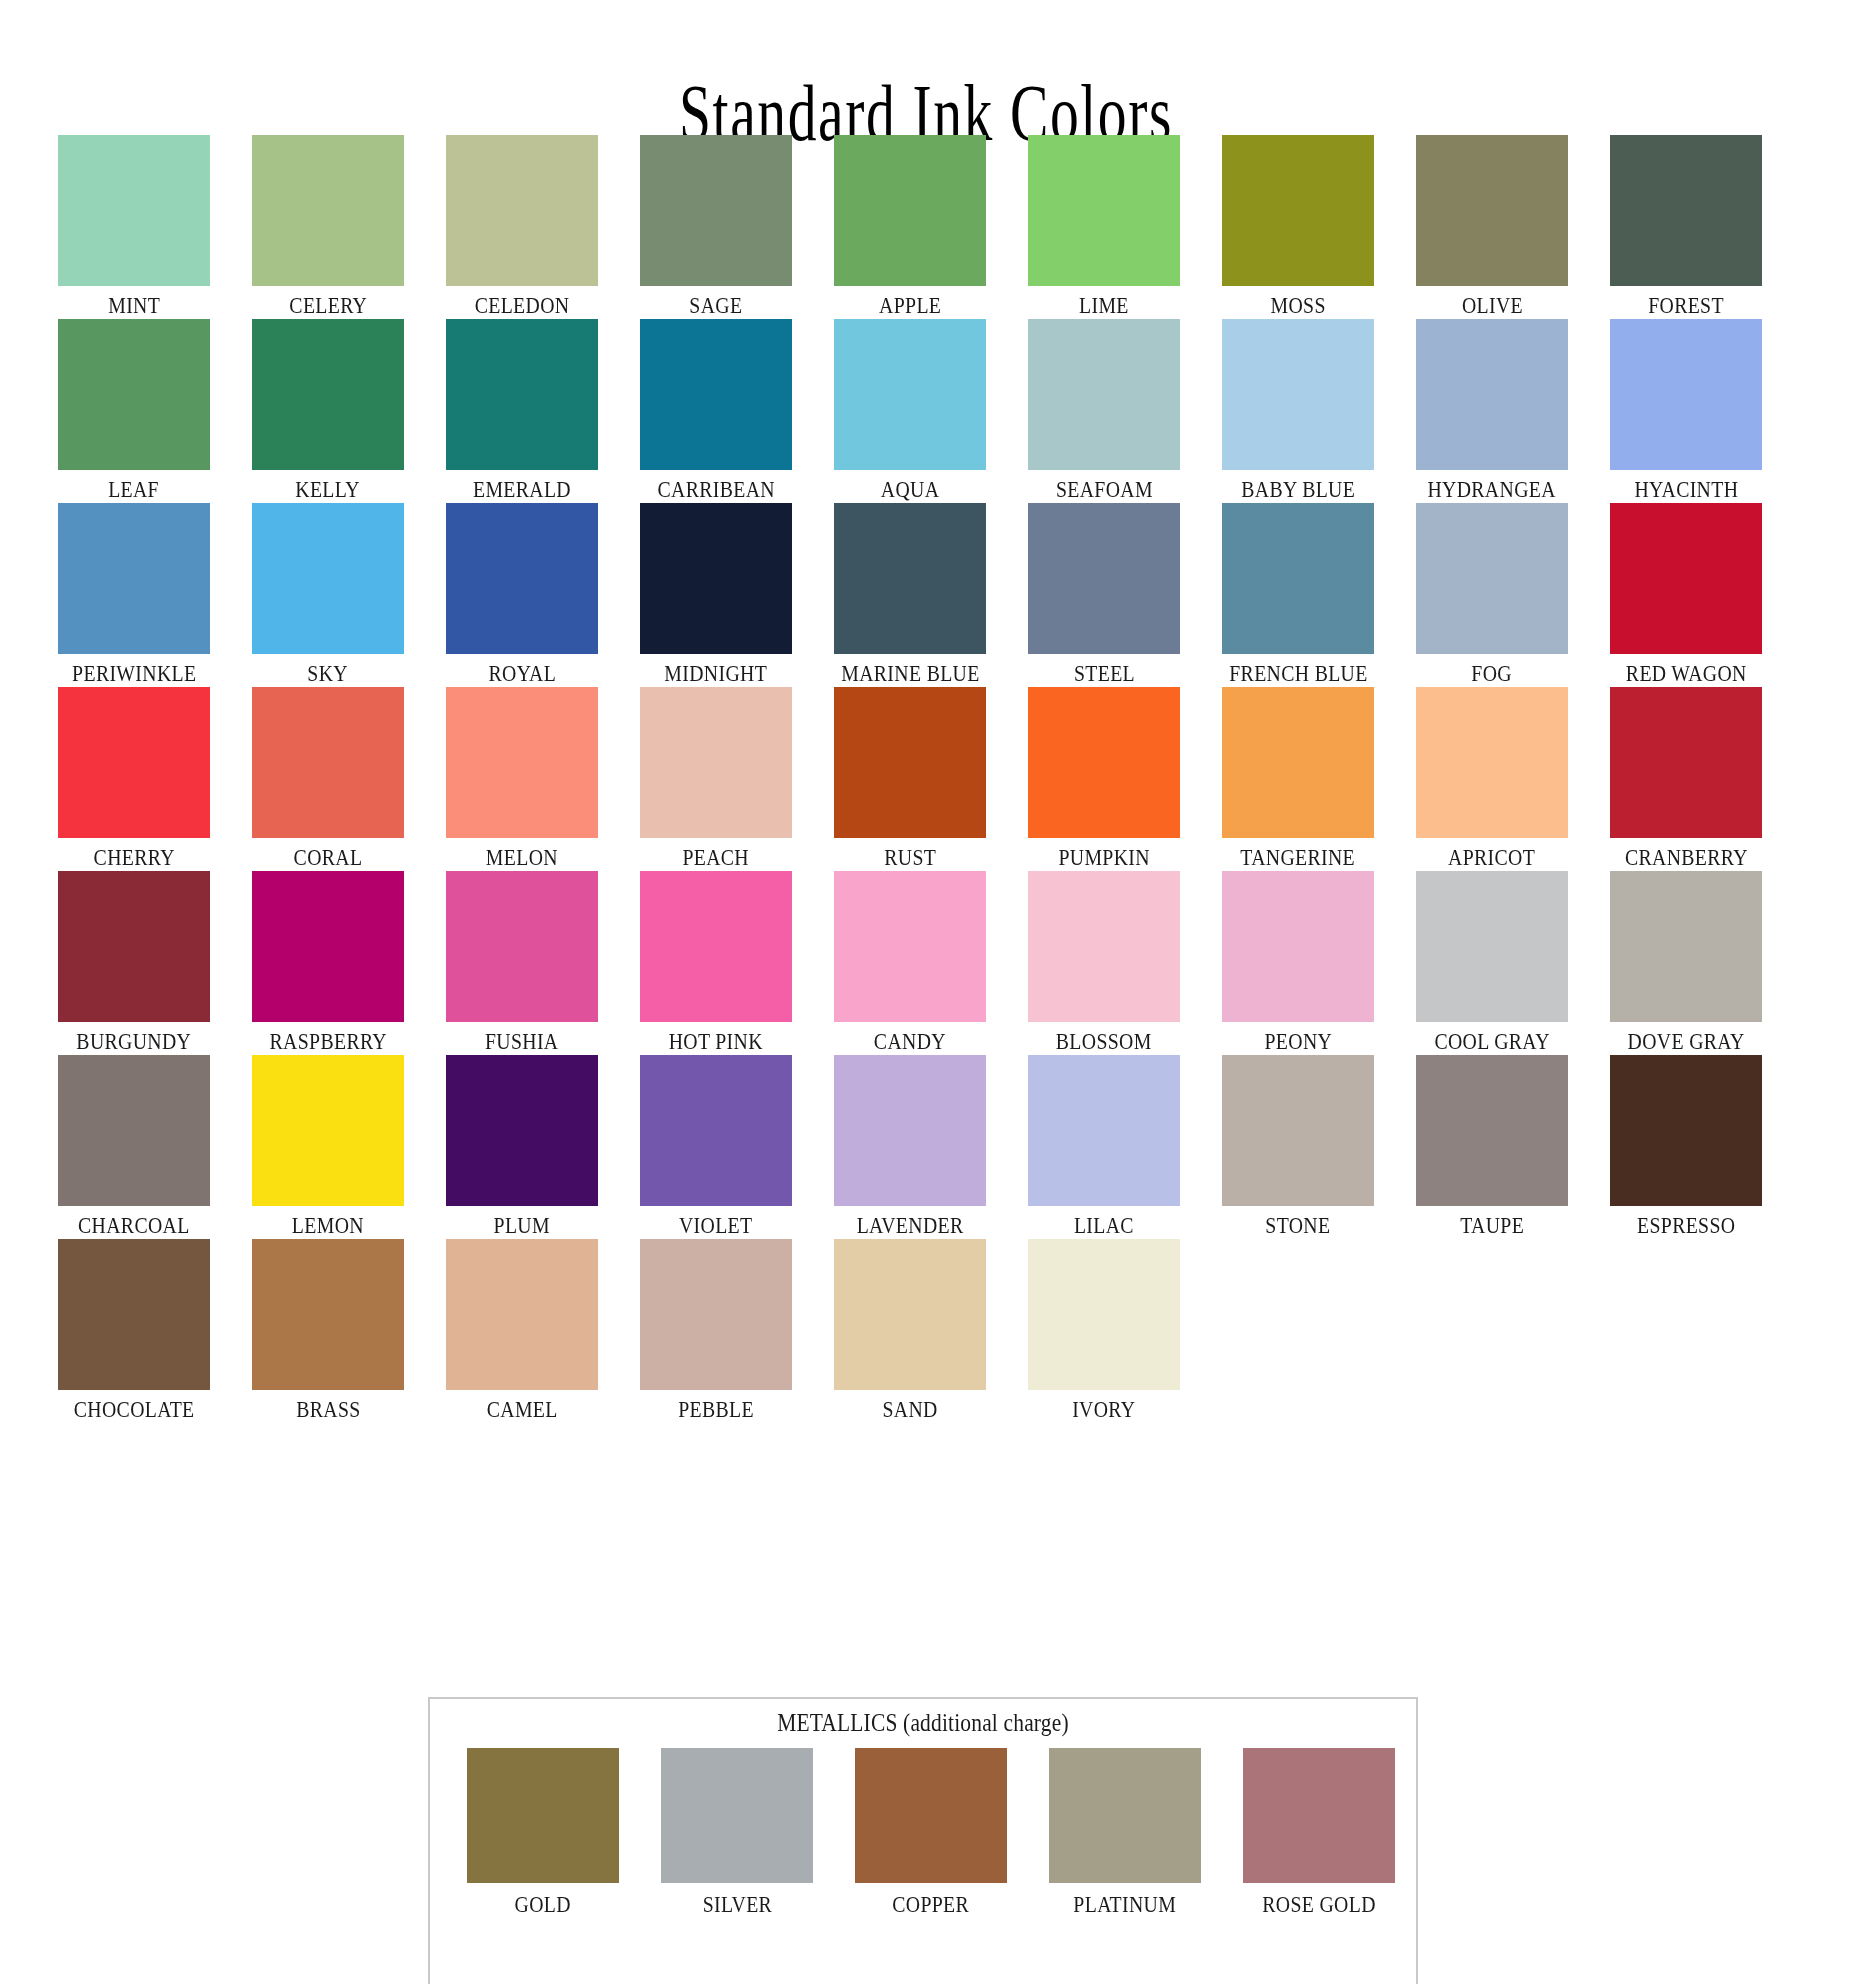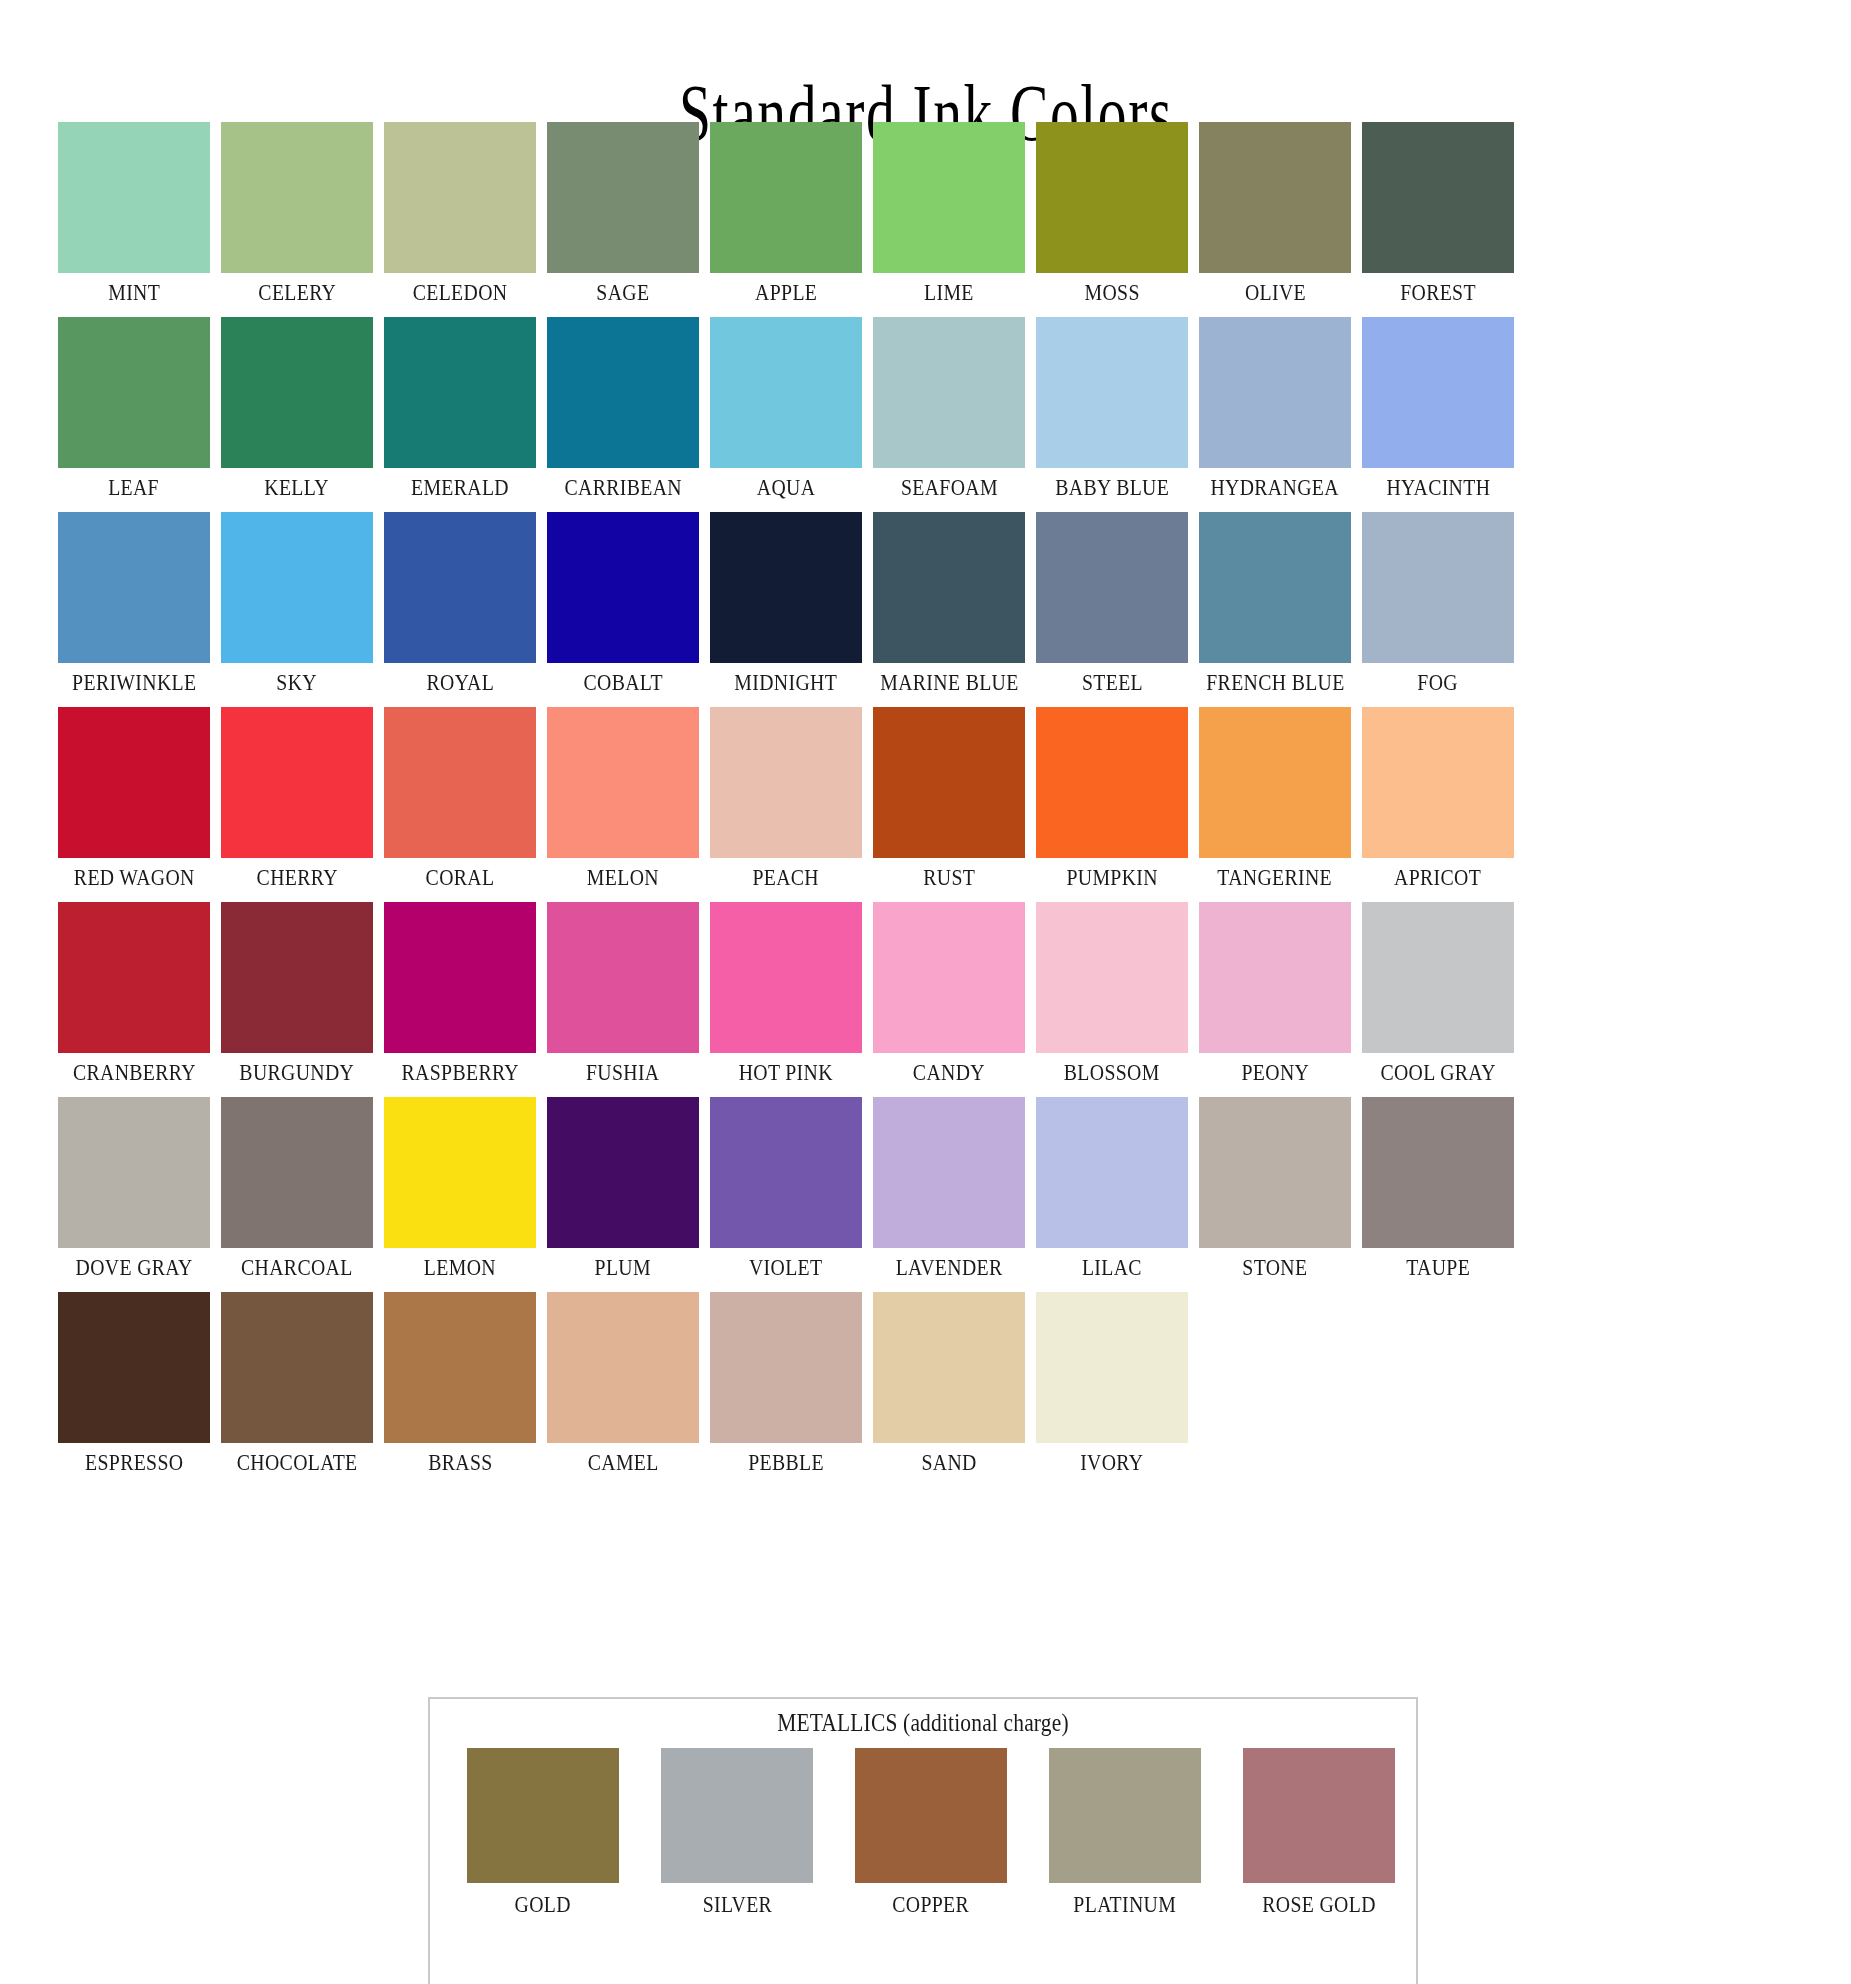--- a/index.html
+++ b/index.html
@@ -38,28 +38,27 @@
     line-height: 1.08;
     color: #000000;
     transform: scaleX(0.72);
     transform-origin: center top;
     white-space: nowrap;
   }
 
   
   .swatch-grid {
     position: absolute;
-    top: 122px;
+    top: 135px;
     left: 58px;
     width: 1739px;
     display: grid;
     grid-template-columns: repeat(9, 152px);
     column-gap: 42px;
     row-gap: 0px;
-    gap: 11px;
   }
 
   .swatch-cell {
     width: 152px;
     height: 184px;
     display: flex;
     flex-direction: column;
     align-items: center;
   }
 
@@ -229,24 +228,20 @@
         <div class="swatch-chip" style="background: rgb(84, 145, 192);"></div>
         <div class="swatch-label">PERIWINKLE</div>
       </div>
       <div class="swatch-cell">
         <div class="swatch-chip" style="background: rgb(80, 182, 234);"></div>
         <div class="swatch-label">SKY</div>
       </div>
       <div class="swatch-cell">
         <div class="swatch-chip" style="background: rgb(50, 88, 165);"></div>
         <div class="swatch-label">ROYAL</div>
-      </div>
-      <div class="swatch-cell">
-        <div class="swatch-chip" style="background: rgb(18, 4, 164);"></div>
-        <div class="swatch-label">COBALT</div>
       </div>
       <div class="swatch-cell">
         <div class="swatch-chip" style="background: rgb(18, 28, 53);"></div>
         <div class="swatch-label">MIDNIGHT</div>
       </div>
       <div class="swatch-cell">
         <div class="swatch-chip" style="background: rgb(60, 85, 96);"></div>
         <div class="swatch-label">MARINE BLUE</div>
       </div>
       <div class="swatch-cell">

